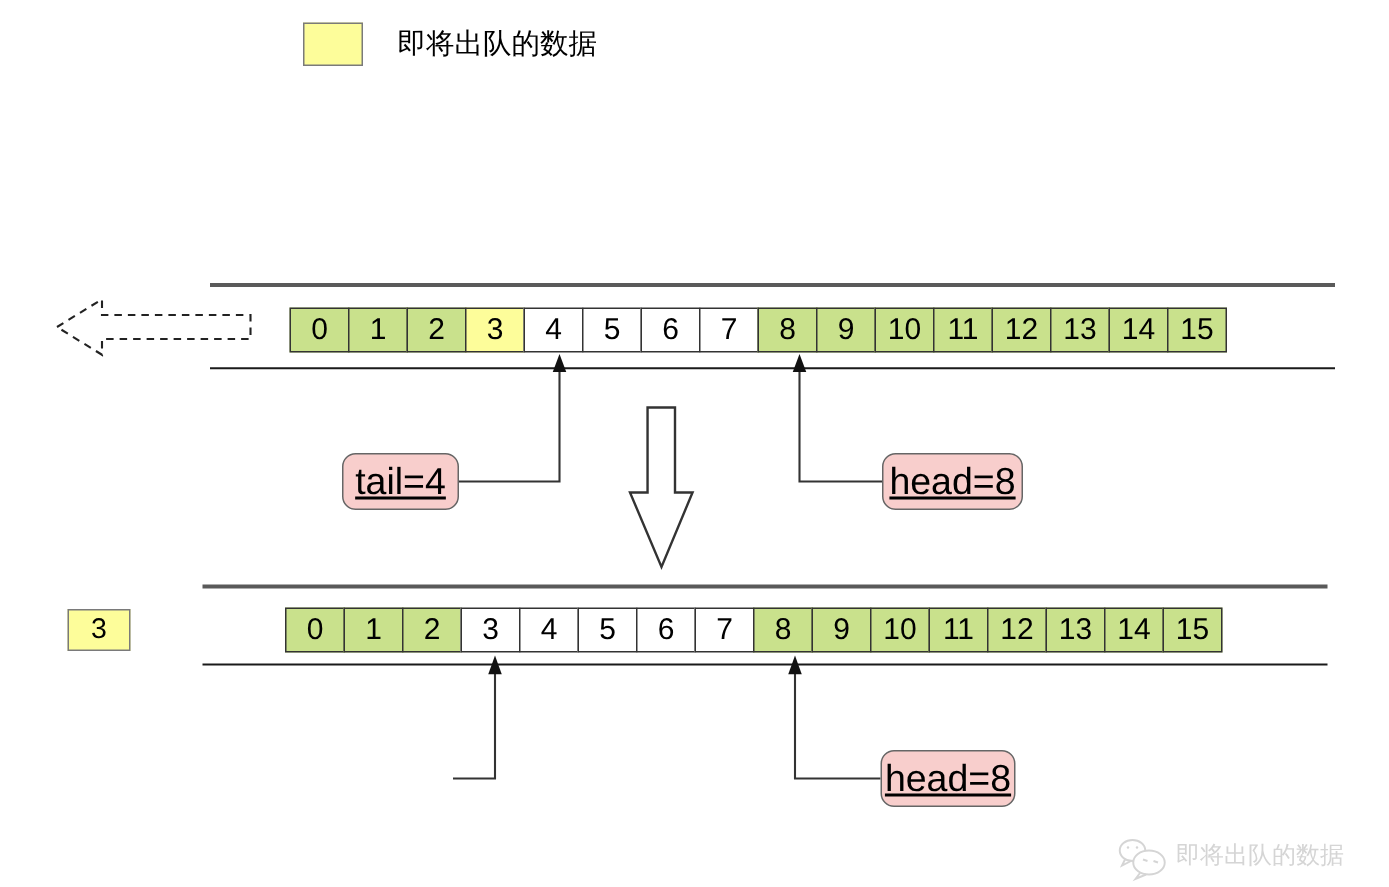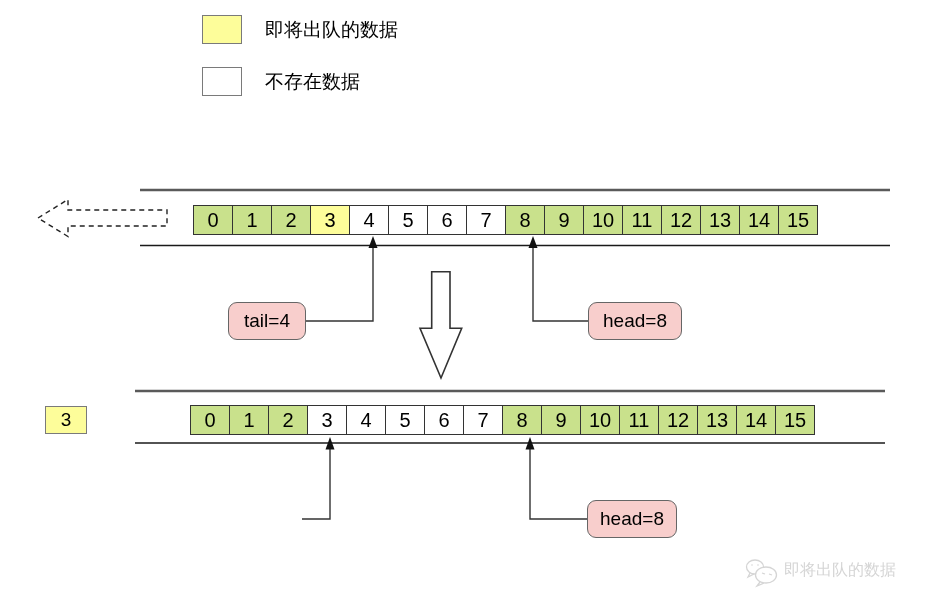--- a/index.html
+++ b/index.html
@@ -31,21 +31,22 @@
     position:absolute;left:45px;top:406px;width:42px;height:28px;
     background:var(--c-dequeuing);border:1px solid #7a7a7a;box-sizing:border-box;
     display:flex;align-items:center;justify-content:center;font-size:19px;
   }
 
   
   .pointer-box{
     position:absolute;height:38px;box-sizing:border-box;
     background:var(--pointer-fill);border:1.5px solid var(--pointer-border);
     border-radius:9px;display:flex;align-items:center;justify-content:center;
-    font-size:19px;
+    font-size:25px;
+    text-decoration:underline;
   }
   #ptr-tail4{left:228px;top:302px;width:78px;}
   #ptr-head8a{left:588px;top:302px;width:94px;}
   #ptr-tail3{left:223px;top:500px;width:79px;}
   #ptr-head8b{left:587px;top:500px;width:90px;}
 
   
   .watermark{position:absolute;left:744px;top:560px;display:flex;align-items:center;}
   .watermark-text{color:#d5d5d5;font-size:16px;margin-left:6px;white-space:nowrap;}
 </style>
@@ -101,24 +102,20 @@
       <path d="M760 582 L757 586 L764 583"></path>
       <path d="M762 573 l3 1"></path>
       <path d="M769 574 l3 1"></path>
     </g>
   </svg>
 
   <div class="legend-item" style="left:202px;top:15px;">
     <div class="legend-swatch" style="background: rgb(253, 253, 154);"></div>
     <div class="legend-label">即将出队的数据</div>
   </div>
-  <div class="legend-item" style="left:202px;top:67px;">
-    <div class="legend-swatch" style="background: rgb(255, 255, 255);"></div>
-    <div class="legend-label">不存在数据</div>
-  </div>
 
   <div class="queue-row" style="left:193px;top:205px;">
       <div class="cell s-filled">0</div>
       <div class="cell s-filled">1</div>
       <div class="cell s-filled">2</div>
       <div class="cell s-dequeuing">3</div>
       <div class="cell s-empty">4</div>
       <div class="cell s-empty">5</div>
       <div class="cell s-empty">6</div>
       <div class="cell s-empty">7</div>

